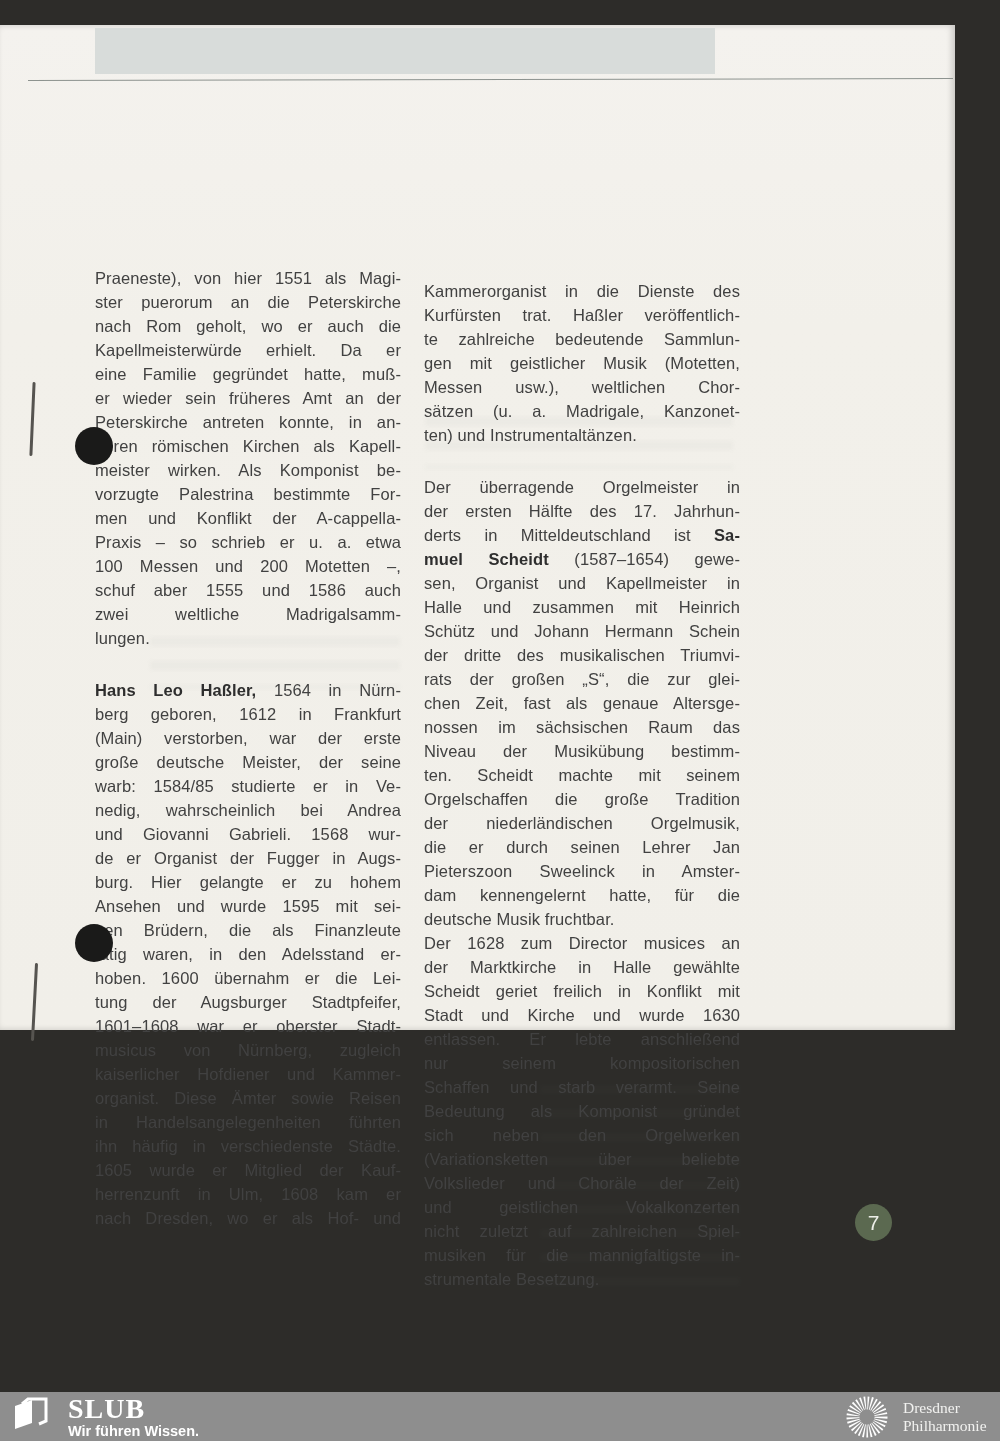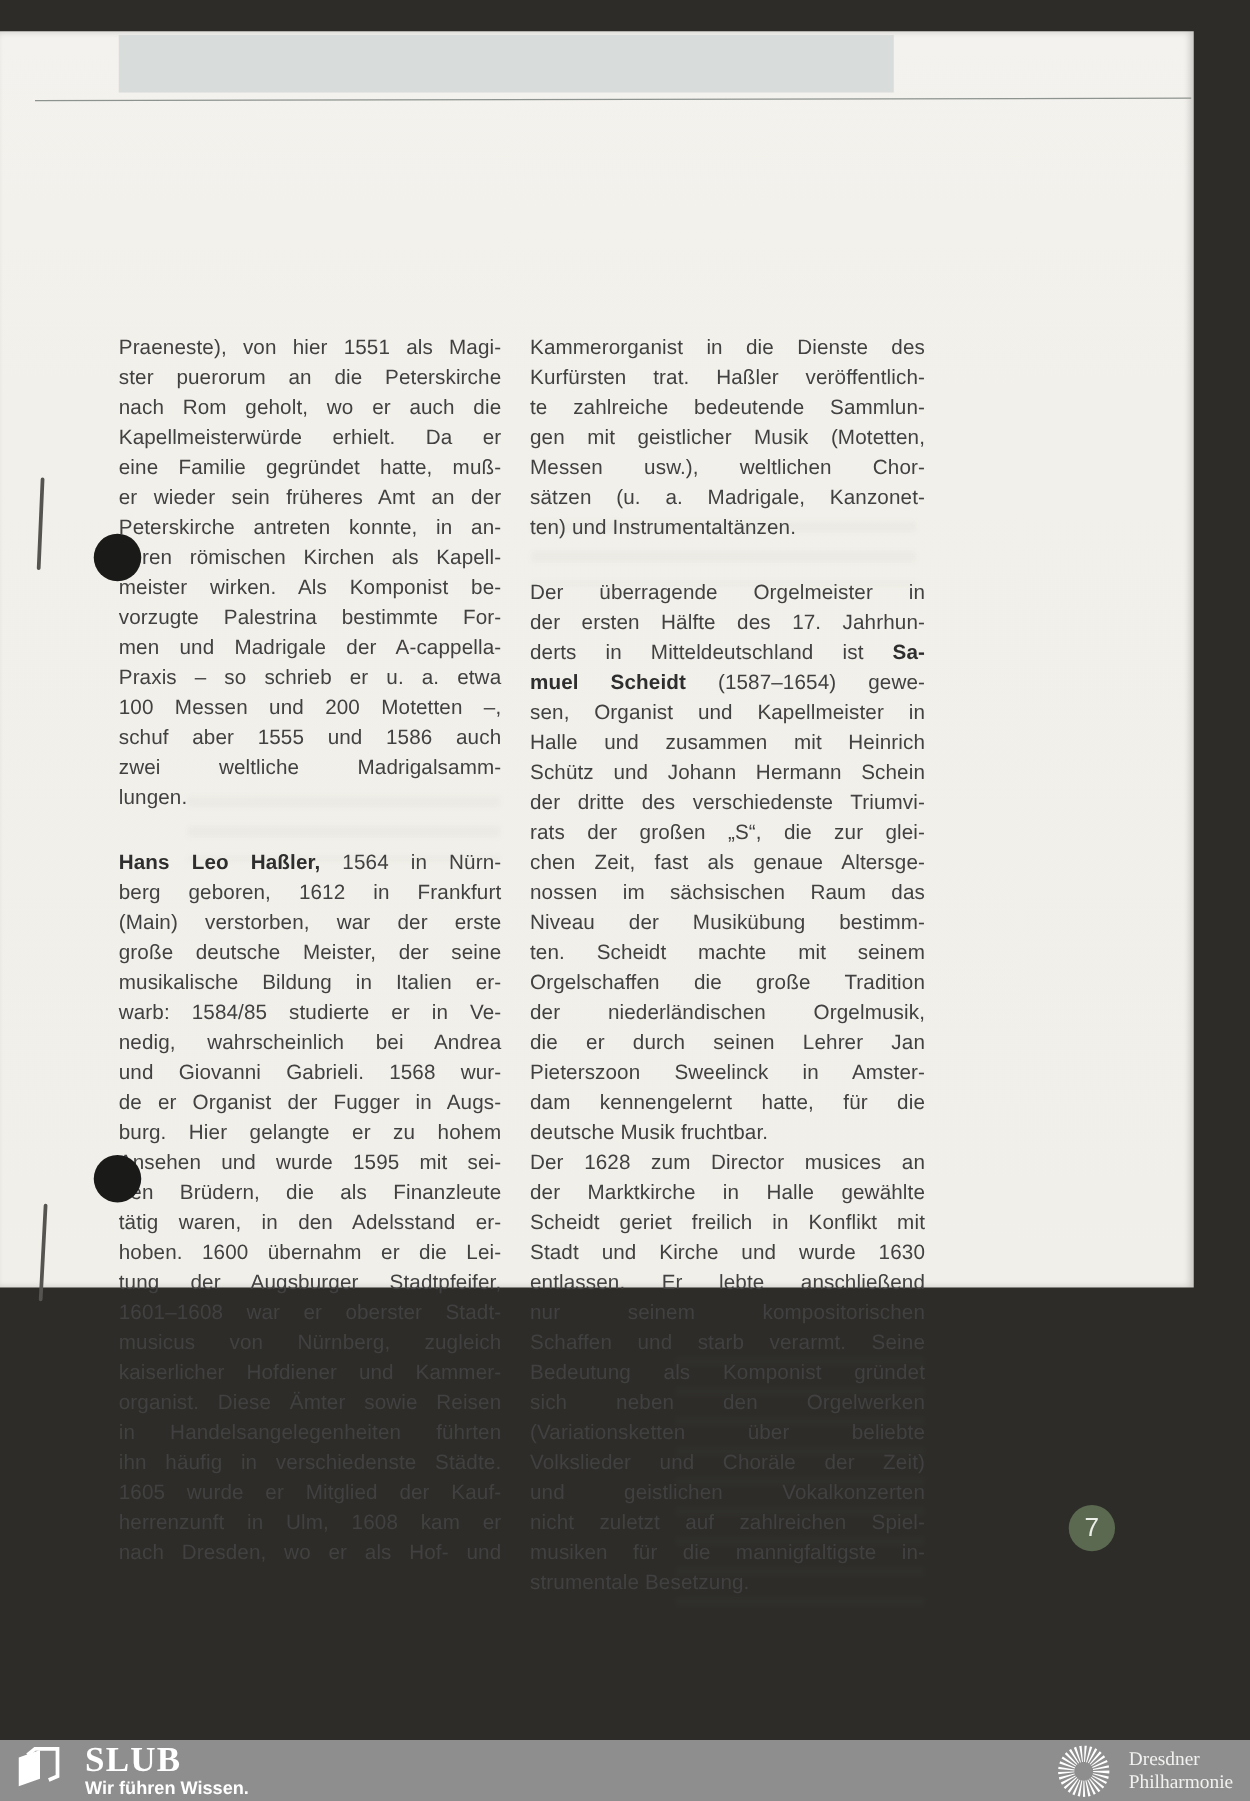--- a/index.html
+++ b/index.html
@@ -20,21 +20,21 @@
     position:absolute;left:95px;top:3px;width:620px;height:46px;
     background:var(--top-band,#d8dcda);
   }
   .crease{
     position:absolute;left:28px;top:54px;width:925px;height:1px;
     background:#8d938f;transform:rotate(-.12deg);
   }
   
   .col{position:absolute;color:var(--text,#414141);font-size:16.5px;}
   .col.left{left:95px;top:241px;width:306px;}
-  .col.right{left:424px;top:241px;width:316px;}
+  .col.right{left:424px;top:254px;width:316px;}
   .para{margin-top:28px;}
   .para:first-child{margin-top:0;}
   .para.nogap{margin-top:0;}
   .tline{
     height:24px;line-height:24px;white-space:normal;
     text-align:justify;text-align-last:justify;
     letter-spacing:.1px;
   }
   .tline.end{text-align-last:left;}
   .b{font-weight:700;color:#2e2e2e;}
@@ -105,33 +105,32 @@
           <div class="tline"><span>Praeneste), von hier 1551 als Magi-</span></div>
           <div class="tline"><span>ster puerorum an die Peterskirche</span></div>
           <div class="tline"><span>nach Rom geholt, wo er auch die</span></div>
           <div class="tline"><span>Kapellmeisterwürde erhielt. Da er</span></div>
           <div class="tline"><span>eine Familie gegründet hatte, muß-</span></div>
           <div class="tline"><span>er wieder sein früheres Amt an der</span></div>
           <div class="tline"><span>Peterskirche antreten konnte, in an-</span></div>
           <div class="tline"><span>deren römischen Kirchen als Kapell-</span></div>
           <div class="tline"><span>meister wirken. Als Komponist be-</span></div>
           <div class="tline"><span>vorzugte Palestrina bestimmte For-</span></div>
-          <div class="tline"><span>men und Madrigale der A-cappella-</span></div>
+          <div class="tline"><span>men und Konflikt der A-cappella-</span></div>
           <div class="tline"><span>Praxis – so schrieb er u. a. etwa</span></div>
           <div class="tline"><span>100 Messen und 200 Motetten –,</span></div>
           <div class="tline"><span>schuf aber 1555 und 1586 auch</span></div>
           <div class="tline"><span>zwei weltliche Madrigalsamm-</span></div>
           <div class="tline end"><span>lungen.</span></div>
         </div>
         <div class="para">
           <div class="tline"><span class="b">Hans Leo Haßler,</span><span> 1564 in Nürn-</span></div>
           <div class="tline"><span>berg geboren, 1612 in Frankfurt</span></div>
           <div class="tline"><span>(Main) verstorben, war der erste</span></div>
           <div class="tline"><span>große deutsche Meister, der seine</span></div>
-          <div class="tline"><span>musikalische Bildung in Italien er-</span></div>
           <div class="tline"><span>warb: 1584/85 studierte er in Ve-</span></div>
           <div class="tline"><span>nedig, wahrscheinlich bei Andrea</span></div>
           <div class="tline"><span>und Giovanni Gabrieli. 1568 wur-</span></div>
           <div class="tline"><span>de er Organist der Fugger in Augs-</span></div>
           <div class="tline"><span>burg. Hier gelangte er zu hohem</span></div>
           <div class="tline"><span>Ansehen und wurde 1595 mit sei-</span></div>
           <div class="tline"><span>nen Brüdern, die als Finanzleute</span></div>
           <div class="tline"><span>tätig waren, in den Adelsstand er-</span></div>
           <div class="tline"><span>hoben. 1600 übernahm er die Lei-</span></div>
           <div class="tline"><span>tung der Augsburger Stadtpfeifer,</span></div>
@@ -157,21 +156,21 @@
           <div class="tline end"><span>ten) und Instrumentaltänzen.</span></div>
         </div>
         <div class="para">
           <div class="tline"><span>Der überragende Orgelmeister in</span></div>
           <div class="tline"><span>der ersten Hälfte des 17. Jahrhun-</span></div>
           <div class="tline"><span>derts in Mitteldeutschland ist </span><span class="b">Sa-</span></div>
           <div class="tline"><span class="b">muel Scheidt</span><span> (1587–1654) gewe-</span></div>
           <div class="tline"><span>sen, Organist und Kapellmeister in</span></div>
           <div class="tline"><span>Halle und zusammen mit Heinrich</span></div>
           <div class="tline"><span>Schütz und Johann Hermann Schein</span></div>
-          <div class="tline"><span>der dritte des verschiedenste Triumvi-</span></div>
+          <div class="tline"><span>der dritte des musikalischen Triumvi-</span></div>
           <div class="tline"><span>rats der großen „S“, die zur glei-</span></div>
           <div class="tline"><span>chen Zeit, fast als genaue Altersge-</span></div>
           <div class="tline"><span>nossen im sächsischen Raum das</span></div>
           <div class="tline"><span>Niveau der Musikübung bestimm-</span></div>
           <div class="tline"><span>ten. Scheidt machte mit seinem</span></div>
           <div class="tline"><span>Orgelschaffen die große Tradition</span></div>
           <div class="tline"><span>der niederländischen Orgelmusik,</span></div>
           <div class="tline"><span>die er durch seinen Lehrer Jan</span></div>
           <div class="tline"><span>Pieterszoon Sweelinck in Amster-</span></div>
           <div class="tline"><span>dam kennengelernt hatte, für die</span></div>

